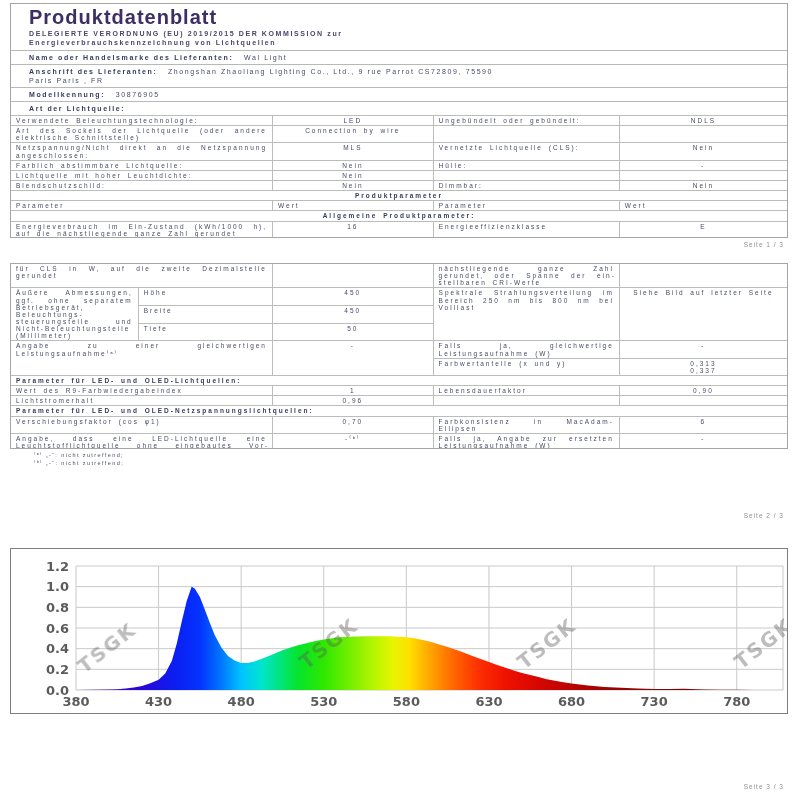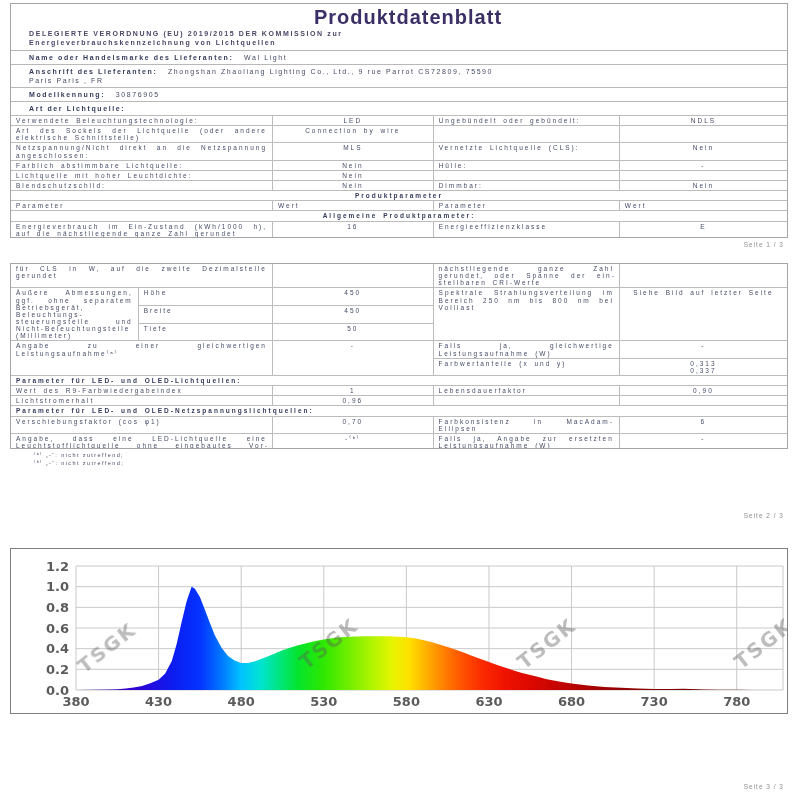--- a/index.html
+++ b/index.html
@@ -4,21 +4,21 @@
 <style>
   html,body{margin:0;padding:0;background:#ffffff;width:798px;height:798px;position:relative;
     font-family:"Liberation Sans",sans-serif;color:#454b66;}
   .page{position:absolute;left:10px;right:10px;border:1px solid #a5a5a5;background:#fff;overflow:hidden;}
   #page1{top:3px;height:233px;}
   #page2{top:263px;height:184px;}
   #page3{top:548px;height:164px;border-color:#7e7e7e;}
   .marker{position:absolute;right:14px;font-size:6.5px;color:#8f8f8f;letter-spacing:1px;}
   #marker1{top:241px;} #marker2{top:512px;} #marker3{top:783px;}
   #footnotes{position:absolute;left:34px;top:452px;font-size:5.5px;letter-spacing:1.4px;color:#4a5068;line-height:1.45;}
-  h1{margin:2px 0 1px 18px;font-size:20px;letter-spacing:1px;color:#3b2f66;font-weight:bold;text-align:center;}
+  h1{margin:2px 0 1px 18px;font-size:20px;letter-spacing:1px;color:#3b2f66;font-weight:bold;}
   .subtitle{margin:0 0 2px 18px;font-size:7px;letter-spacing:1.6px;line-height:1.25;color:#4a4668;font-weight:bold;}
   .inforow{border-top:1px solid #b8b8b8;padding:2px 6px 2px 18px;font-size:7px;letter-spacing:1.6px;line-height:1.3;}
   .inforow .lbl{font-weight:bold;color:#343b5c;}
   table{border-collapse:collapse;table-layout:fixed;width:100%;}
   td{border:1px solid #bcbcbc;vertical-align:top;padding:1px 5px;font-size:6.5px;
      letter-spacing:2px;line-height:1.1;word-spacing:2px;}
   td.lab{text-align:justify;text-align-last:left;}
   td.val{text-align:center;white-space:pre-line;}
   td.sec{font-weight:bold;color:#343b5c;}
   td.sec-center{text-align:center;}

